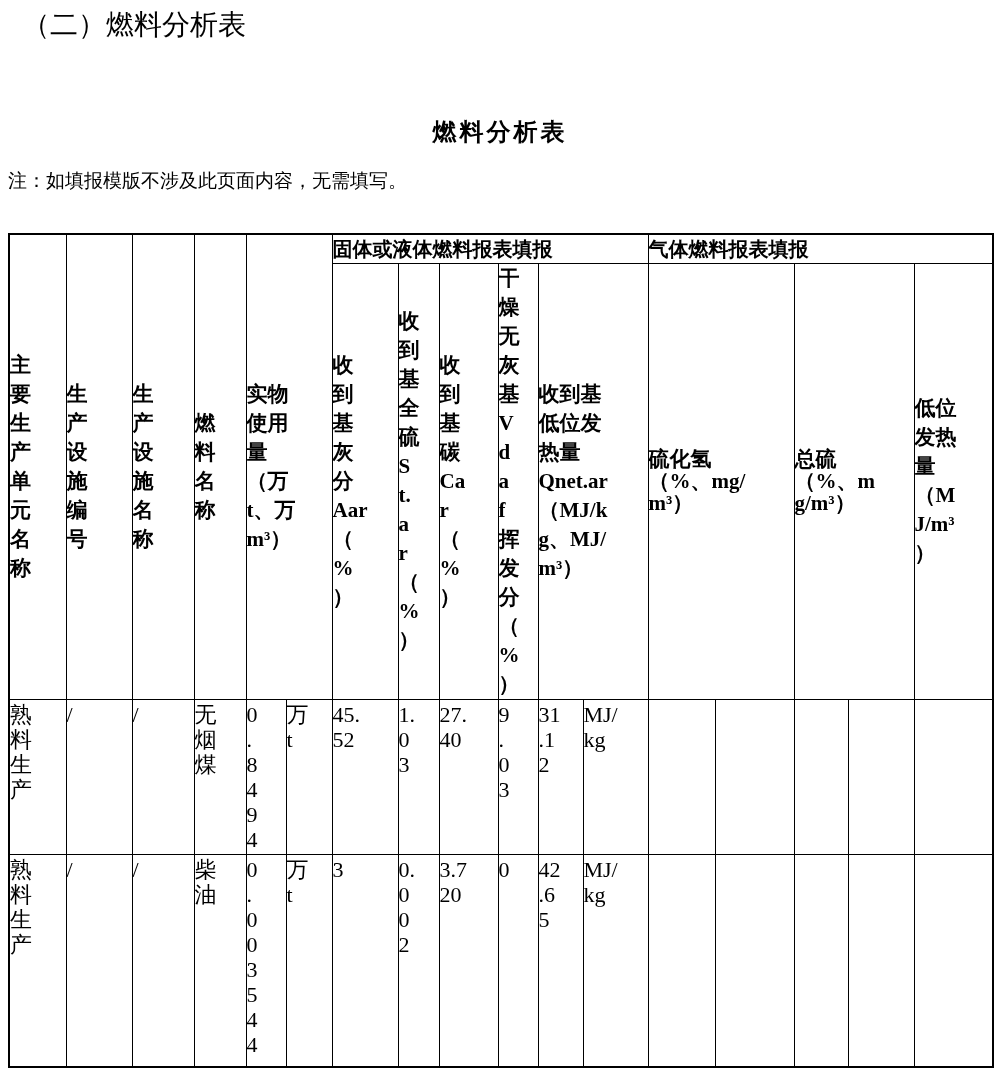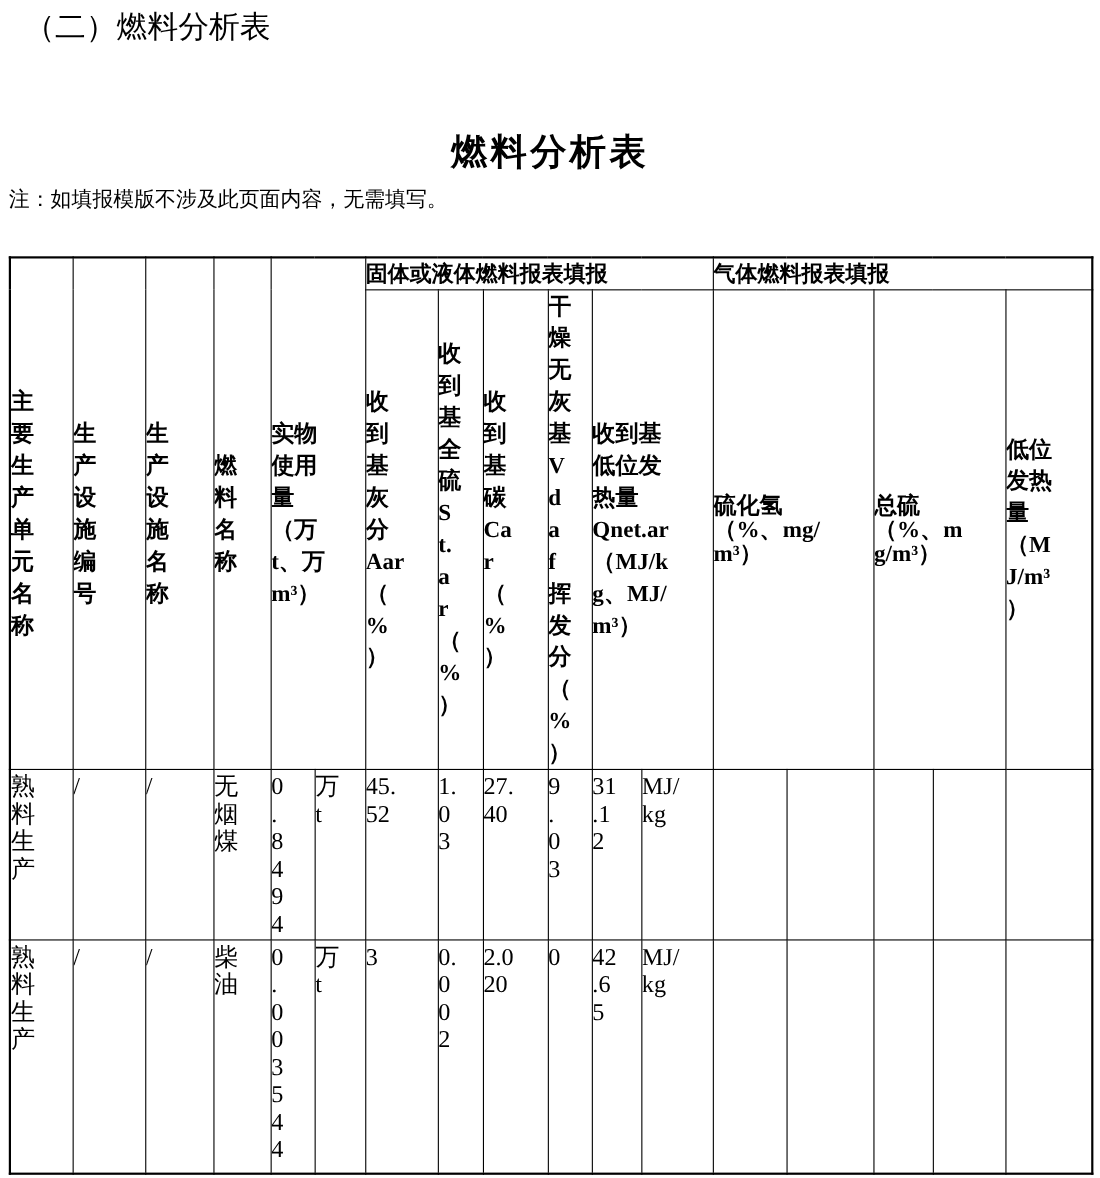--- a/index.html
+++ b/index.html
@@ -23,21 +23,21 @@
     font-size: 28px;
     font-weight: normal;
     white-space: nowrap;
   }
   .table-title {
     position: absolute;
     left: 0;
     top: 116px;
     width: 1000px;
     text-align: center;
-    font-size: 33px;
+    font-size: 24px;
     font-weight: bold;
     letter-spacing: 3px;
   }
   .note {
     position: absolute;
     left: 8px;
     top: 168px;
     font-size: 19px;
   }
   table.fuel-table {
@@ -276,21 +276,21 @@
 5
 4
 4</td>
       <td>万
 t</td>
       <td>3</td>
       <td>0.
 0
 0
 2</td>
-      <td>2.0
+      <td>3.7
 20</td>
       <td>0</td>
       <td>42
 .6
 5</td>
       <td>MJ/
 kg</td>
       <td></td>
       <td></td>
       <td></td>

